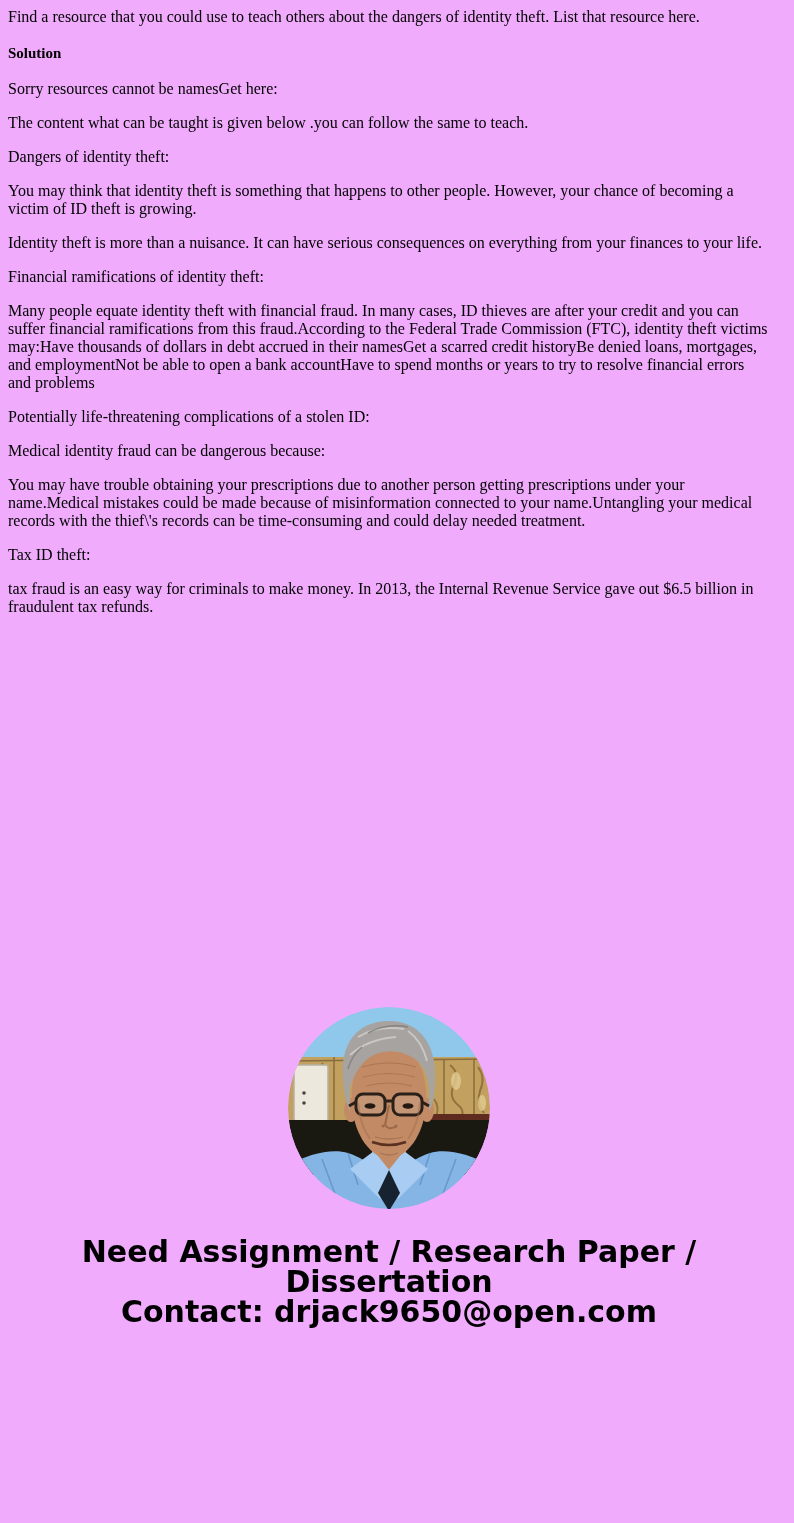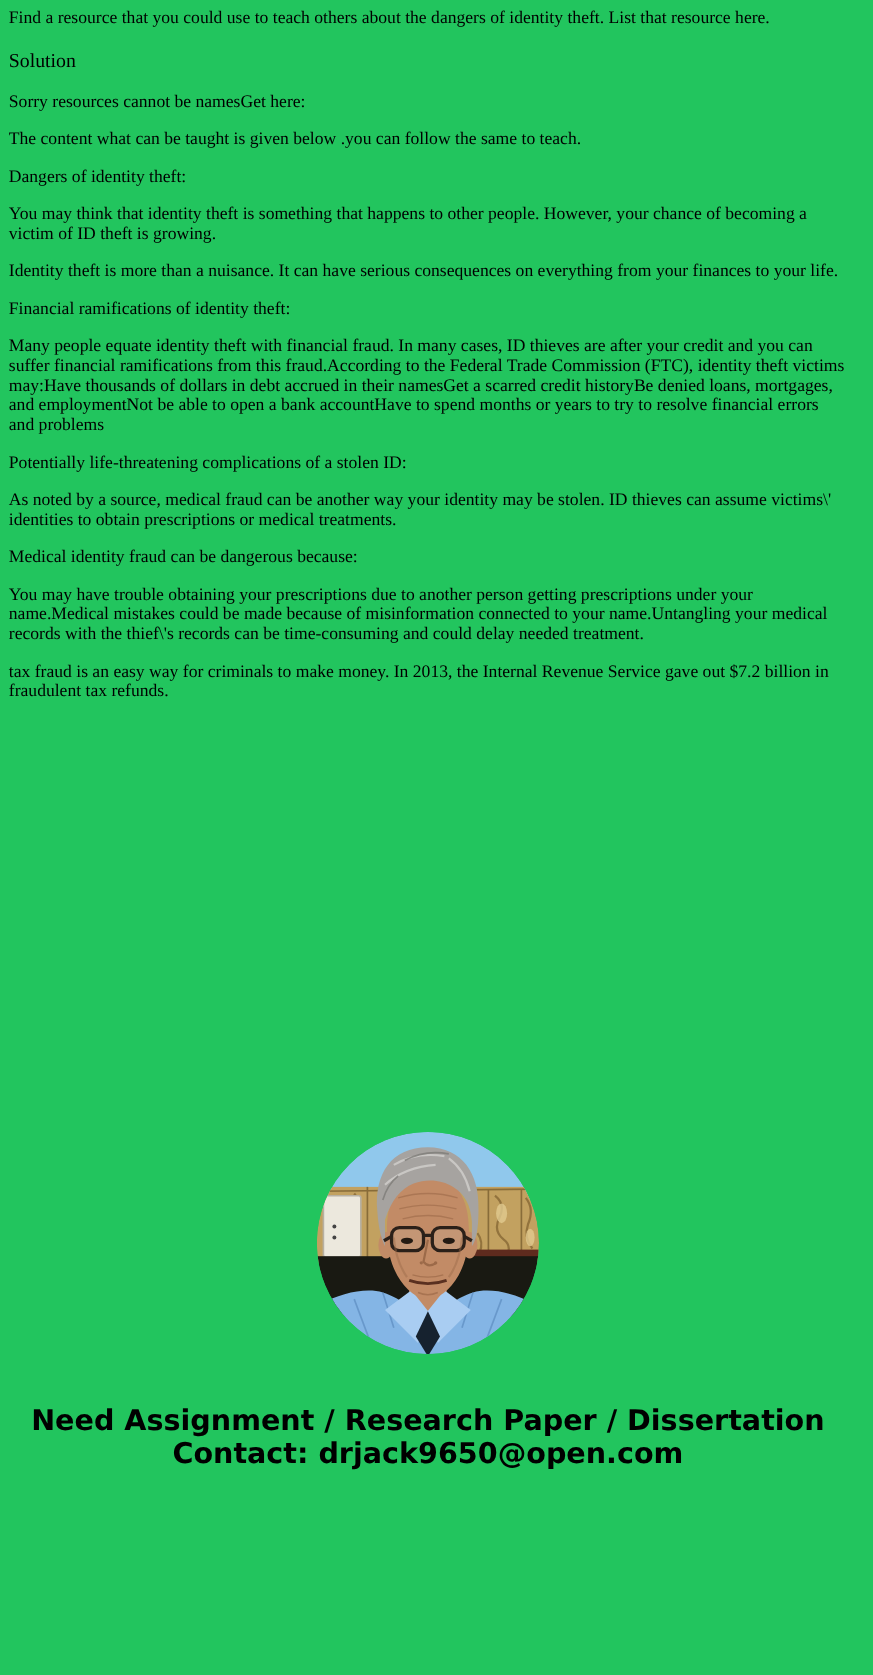--- a/index.html
+++ b/index.html
@@ -6,45 +6,45 @@
   body { width: 794px; }
   .doc {
     box-sizing: border-box;
     width: 794px;
     height: 1523px;
     padding: 8px 24px 0 8px;
     overflow: hidden;
     font-family: "Liberation Serif", serif;
     font-size: 16px;
     color: #000000;
-    background: #22c55e;
+    background: #f0abfc;
   }
   .doc p { margin: 16px 0; line-height: normal; }
   .doc p.first { margin-top: 0; }
   .doc h3 {
     font-family: "Liberation Serif", serif;
-    font-size: 18px;
-    font-weight: normal;
+    font-size: 15px;
+    font-weight: bold;
     margin: 18.7px 0;
   }
   .gap-after { margin-bottom: 34px; }
   .avatar-wrap {
     width: 202px;
     height: 202px;
     margin: 391px auto 0 auto;
     border-radius: 50%;
     overflow: hidden;
   }
   .avatar-wrap svg { display: block; }
   .help-banner {
-    margin-top: 46px;
+    margin-top: 28px;
     text-align: center;
     font-family: "DejaVu Sans", sans-serif;
     font-weight: bold;
-    font-size: 26px;
+    font-size: 30px;
     line-height: 30px;
     color: #000000;
   }
 </style>
 </head>
 <body>
 
 <div class="doc">
 
   <p class="first">Find a resource that you could use to teach others about the dangers of identity theft. List that resource here.</p>
@@ -52,24 +52,24 @@
   <h3>Solution</h3>
 
   <p>Sorry resources cannot be namesGet here:</p>
   <p>The content what can be taught is given below .you can follow the same to teach.</p>
   <p>Dangers of identity theft:</p>
   <p>You may think that identity theft is something that happens to other people. However, your chance of becoming a victim of ID theft is growing.</p>
   <p>Identity theft is more than a nuisance. It can have serious consequences on everything from your finances to your life.</p>
   <p>Financial ramifications of identity theft:</p>
   <p>Many people equate identity theft with financial fraud. In many cases, ID thieves are after your credit and you can suffer financial ramifications from this fraud.According to the Federal Trade Commission (FTC), identity theft victims may:Have thousands of dollars in debt accrued in their namesGet a scarred credit historyBe denied loans, mortgages, and employmentNot be able to open a bank accountHave to spend months or years to try to resolve financial errors and problems</p>
   <p>Potentially life-threatening complications of a stolen ID:</p>
-  <p>As noted by a source, medical fraud can be another way your identity may be stolen. ID thieves can assume victims\' identities to obtain prescriptions or medical treatments.</p>
   <p>Medical identity fraud can be dangerous because:</p>
   <p class="gap-after">You may have trouble obtaining your prescriptions due to another person getting prescriptions under your name.Medical mistakes could be made because of misinformation connected to your name.Untangling your medical records with the thief\'s records can be time-consuming and could delay needed treatment.</p>
-  <p>tax fraud is an easy way for criminals to make money. In 2013, the Internal Revenue Service gave out $7.2 billion in fraudulent tax refunds.</p>
+  <p>Tax ID theft:</p>
+  <p>tax fraud is an easy way for criminals to make money. In 2013, the Internal Revenue Service gave out $6.5 billion in fraudulent tax refunds.</p>
 
   <div class="avatar-wrap">
     <svg width="202" height="202" viewBox="0 0 202 202" xmlns="http://www.w3.org/2000/svg">
       <defs>
         <clipPath id="circ">
             <circle cx="101" cy="101" r="101"></circle>
           </clipPath>
       </defs>
       <g clip-path="url(#circ)">
 

